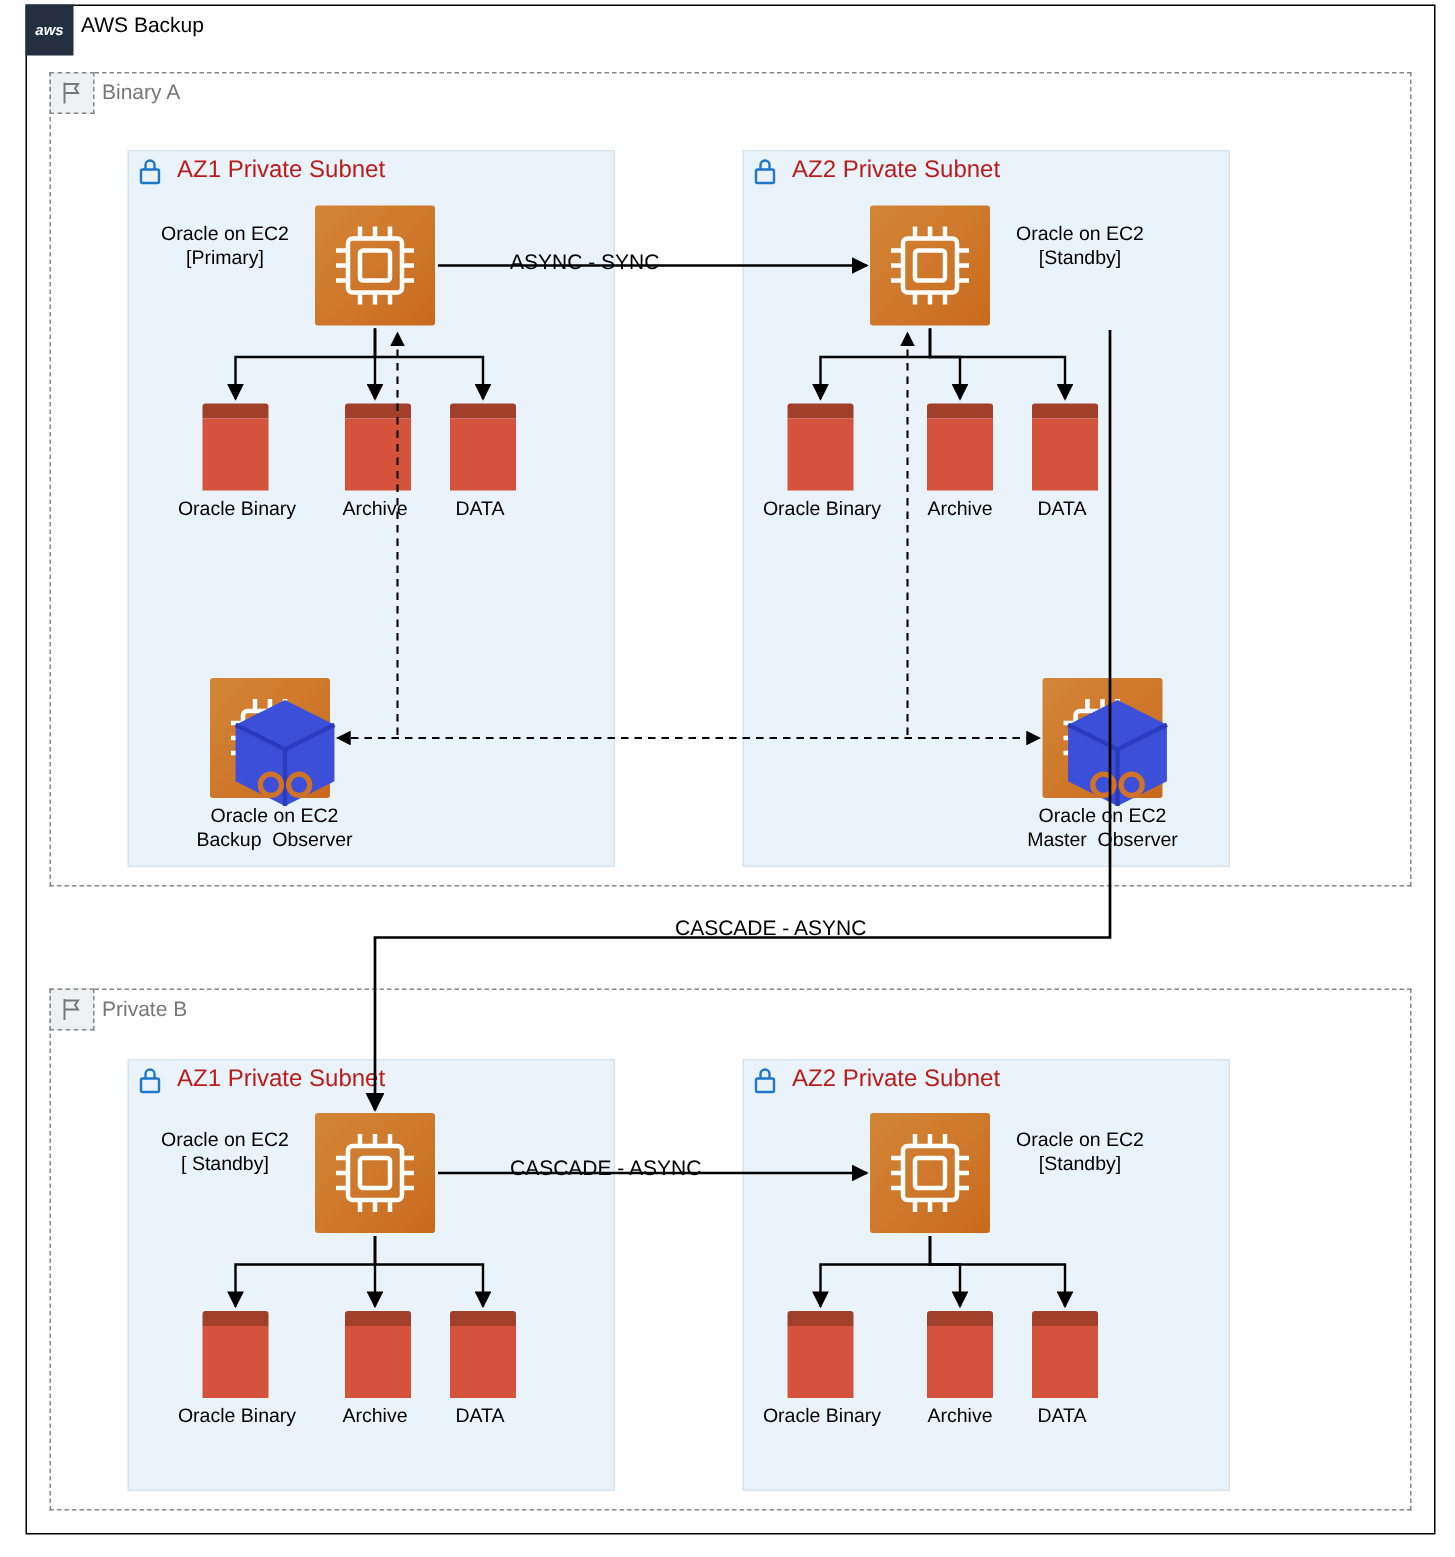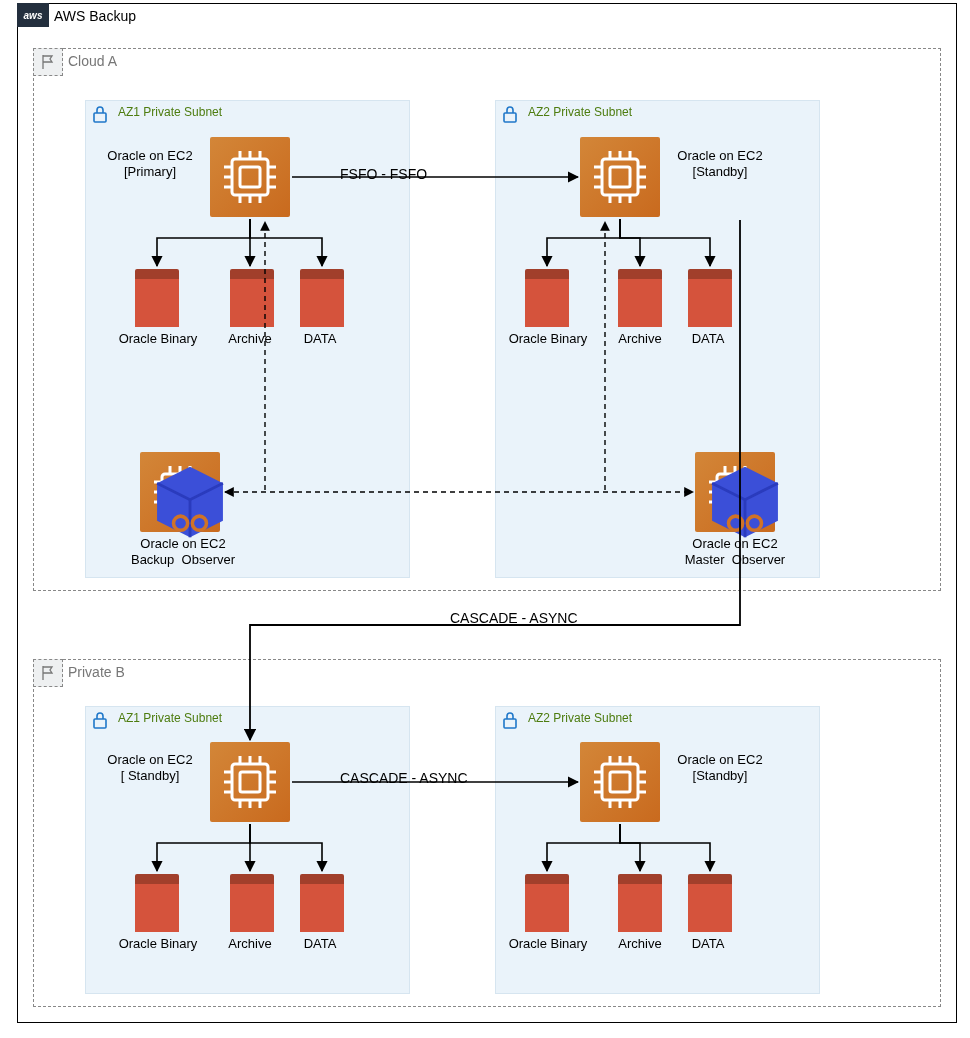--- a/index.html
+++ b/index.html
@@ -1,26 +1,26 @@
 <!DOCTYPE html>
 <html><head>
 <meta charset="utf-8">
 <style>
   html,body{margin:0;padding:0;font-family:Arial,Helvetica,sans-serif;font-size:14px;color:#000;background:#fff}
   .canvas{position:relative;width:970px;height:1038px}
   .box{position:absolute;box-sizing:border-box}
   .cloud-border{border:1px solid #000}
   .region-border{border:1.5px dashed #888}
   .subnet{background:#eaf3fa;border:1px solid #d6e5f0}
-  .aws-badge{position:absolute;left:-1px;top:-1px;width:32px;height:24px;background:#232f3e;color:#fff;font-size:10px;display:flex;align-items:center;justify-content:center;font-style:italic;font-weight:bold}
+  .aws-badge{position:absolute;left:-1px;top:-1px;width:32px;height:34px;background:#232f3e;color:#fff;font-size:10px;display:flex;align-items:center;justify-content:center;font-style:italic;font-weight:bold}
   .flag-badge{position:absolute;left:-1px;top:-1px;width:28px;height:26px;background:#eef0f1;border:1px dashed #888;display:flex;align-items:center;justify-content:center}
   .lock-badge{position:absolute;left:0;top:0;width:28px;height:28px;background:#eaf3fa;display:flex;align-items:center;justify-content:center;color:#1f77c9}
   .title-cloud{position:absolute;left:36px;top:4px;font-size:14px}
   .title-region{position:absolute;left:34px;top:4px;font-size:14px;color:#777}
-  .title-subnet{position:absolute;left:32px;top:4px;font-size:12px;color:#4d7c0f}
+  .title-subnet{position:absolute;left:32px;top:4px;font-size:16px;color:#b91c1c}
   .ec2{position:absolute;width:80px;height:80px;background:linear-gradient(135deg,#d38638,#c96a1e);border-radius:2px}
   .ec2 svg{width:100%;height:100%}
   .observer-badge{position:absolute;right:-10px;bottom:-10px;width:34px;height:34px}
   .db{position:absolute;width:44px;height:58px}
   .db .cap{position:absolute;left:0;top:0;width:44px;height:10px;background:#a13f2b;border-radius:2px 2px 0 0}
   .db .body{position:absolute;left:0;top:10px;width:44px;height:48px;background:#d5533c}
   .label{position:absolute;font-size:13px;text-align:center;line-height:1.25;white-space:pre}
   .conn-label{position:absolute;font-size:14px}
   svg.lines{position:absolute;left:0;top:0;pointer-events:none}
   .flag-svg{width:16px;height:16px;stroke:#777;fill:none;stroke-width:1.3}
@@ -35,21 +35,21 @@
     <div class="aws-badge">aws</div>
     <span class="title-cloud">AWS Backup</span>
   </div>
 
   <div class="box region-border" style="left:33px;top:48px;width:908px;height:543px">
     <div class="flag-badge">
       <svg class="flag-svg" viewBox="0 0 16 16">
           <path d="M3 1v14M3 2h9l-2 3 2 3H3"></path>
         </svg>
     </div>
-    <span class="title-region">Cloud A</span>
+    <span class="title-region">Binary A</span>
   </div>
 
   <div class="box region-border" style="left:33px;top:659px;width:908px;height:348px">
     <div class="flag-badge">
       <svg class="flag-svg" viewBox="0 0 16 16">
           <path d="M3 1v14M3 2h9l-2 3 2 3H3"></path>
         </svg>
     </div>
     <span class="title-region">Private B</span>
   </div>
@@ -237,21 +237,21 @@
       <div class="body"></div>
     </div>
   <div class="db" style="left:688px;top:874px">
       <div class="cap"></div>
       <div class="body"></div>
     </div>
   <div class="label" style="left:500px;top:936px;width:96px">Oracle Binary</div>
   <div class="label" style="left:600px;top:936px;width:80px">Archive</div>
   <div class="label" style="left:678px;top:936px;width:60px">DATA</div>
 
-  <div class="conn-label" style="left:340px;top:166px">FSFO  - FSFO</div>
+  <div class="conn-label" style="left:340px;top:166px">ASYNC  - SYNC</div>
   <div class="conn-label" style="left:450px;top:610px">CASCADE - ASYNC</div>
   <div class="conn-label" style="left:340px;top:770px">CASCADE  - ASYNC</div>
 
   <svg class="lines" width="970" height="1038">
     <defs>
       <marker id="ah" viewBox="0 0 10 10" refX="9" refY="5" markerWidth="7" markerHeight="7" orient="auto-start-reverse">
         <path d="M0 0L10 5L0 10z" fill="#000"></path>
       </marker>
     </defs>
 

